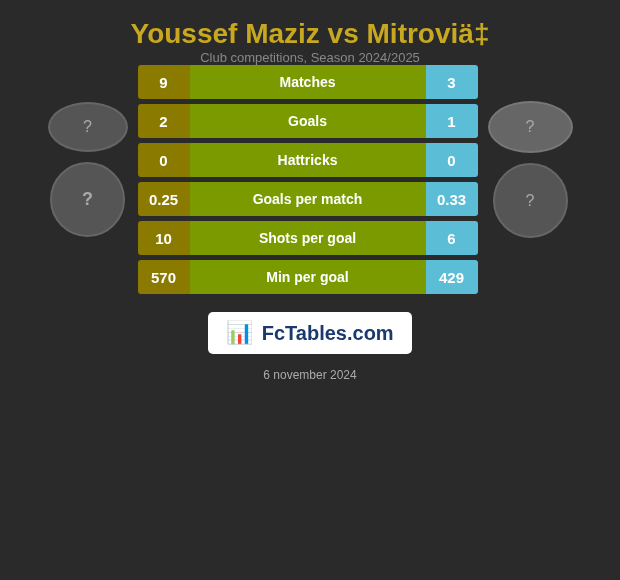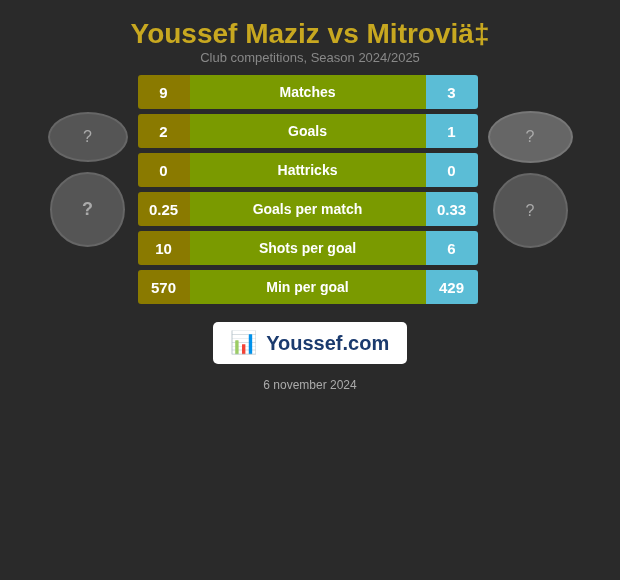--- a/index.html
+++ b/index.html
@@ -21,21 +21,21 @@
       font-size: 28px;
       font-weight: bold;
       text-align: center;
       margin-top: 18px;
     }
 
     .subtitle {
       color: #888;
       font-size: 13px;
       text-align: center;
-      margin-bottom: 10px;
+      margin-bottom: 0;
     }
 
     .main-area {
       display: flex;
       flex-direction: row;
       align-items: center;
       justify-content: center;
       width: 100%;
       gap: 0;
     }
@@ -253,16 +253,16 @@
     </div>
     <div class="right-avatar-circle">
       <span class="question-mark icon-placeholder">?</span>
     </div>
   </div>
 
 </div>
 
 <div class="logo-box">
   <span class="logo-icon">📊</span>
-  <span class="logo-text">Youssef.com</span>
+  <span class="logo-text">FcTables.com</span>
 </div>
 
 <div class="date-label">6 november 2024</div>
 
 </body></html>

